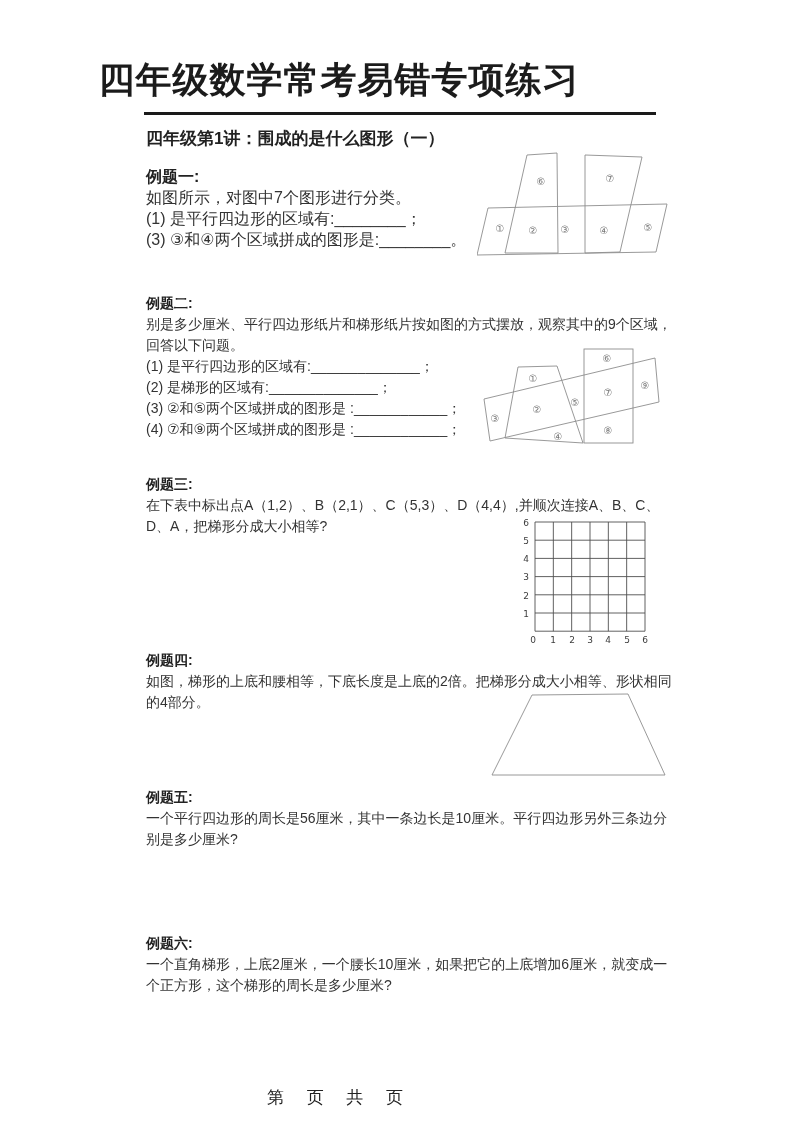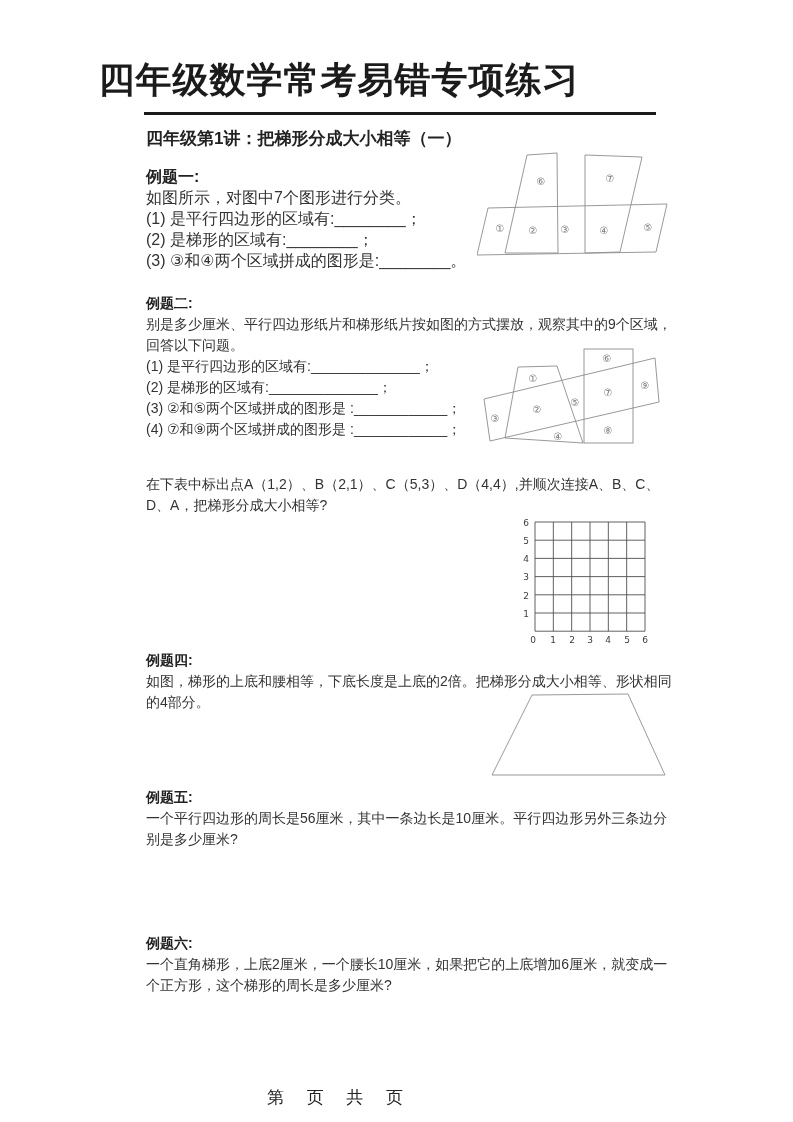--- a/index.html
+++ b/index.html
@@ -31,27 +31,26 @@
   .page-footer{
     position:absolute;top:1086px;left:0;width:679px;text-align:center;
     font-size:17px;color:#222;letter-spacing:9px;
   }
 </style>
 </head>
 <body>
 
 <div class="page-title">四年级数学常考易错专项练习</div>
 <div class="title-rule"></div>
-<div class="section-heading">四年级第1讲：把梯形分成大小相等（一）</div>
+<div class="section-heading">四年级第1讲：围成的是什么图形（一）</div>
 
 <div class="problem large" style="top:160px;">
   <div class="p-label">例题一:</div>
   <div class="line">如图所示，对图中7个图形进行分类。</div>
   <div class="line">(1) 是平行四边形的区域有:________；</div>
-  <div class="line">(2) 是梯形的区域有:________；</div>
   <div class="line">(3) ③和④两个区域拼成的图形是:________。</div>
 </div>
 
 <svg class="fig" style="left:477px;top:148px;" width="214" height="112" viewBox="0 0 214 112">
   <polygon points="11,60 190,56 179,104 0,107"></polygon>
   <polygon points="50,7 80,5 81,105 28,105"></polygon>
   <polygon points="108,7 165,9 143,104 108,105"></polygon>
   <text class="region-num" x="23" y="84">①</text>
   <text class="region-num" x="56" y="86">②</text>
   <text class="region-num" x="88" y="85">③</text>
@@ -80,20 +79,21 @@
   <text class="region-num" x="12" y="82">③</text>
   <text class="region-num" x="75" y="100">④</text>
   <text class="region-num" x="92" y="66">⑤</text>
   <text class="region-num" x="124" y="22">⑥</text>
   <text class="region-num" x="125" y="56">⑦</text>
   <text class="region-num" x="125" y="94">⑧</text>
   <text class="region-num" x="162" y="49">⑨</text>
 </svg>
 
 <div class="problem" style="top:474px;">
+  <div class="p-label">例题三:</div>
   <div class="line">在下表中标出点A（1,2）、B（2,1）、C（5,3）、D（4,4）,并顺次连接A、B、C、</div>
   <div class="line">D、A，把梯形分成大小相等?</div>
 </div>
 
 <svg class="fig" style="left:515px;top:514px;" width="150" height="136" viewBox="0 0 150 136">
   <path class="grid-path" d="M20 8 H130 M20 26.2 H130 M20 44.4 H130 M20 62.6 H130 M20 80.8 H130 M20 99 H130 M20 117.2 H130
            M20 8 V117.2 M38.33 8 V117.2 M56.67 8 V117.2 M75 8 V117.2 M93.33 8 V117.2 M111.67 8 V117.2 M130 8 V117.2"></path>
   <text class="tick" x="14" y="103" text-anchor="end">1</text>
   <text class="tick" x="14" y="85" text-anchor="end">2</text>
   <text class="tick" x="14" y="66" text-anchor="end">3</text>

